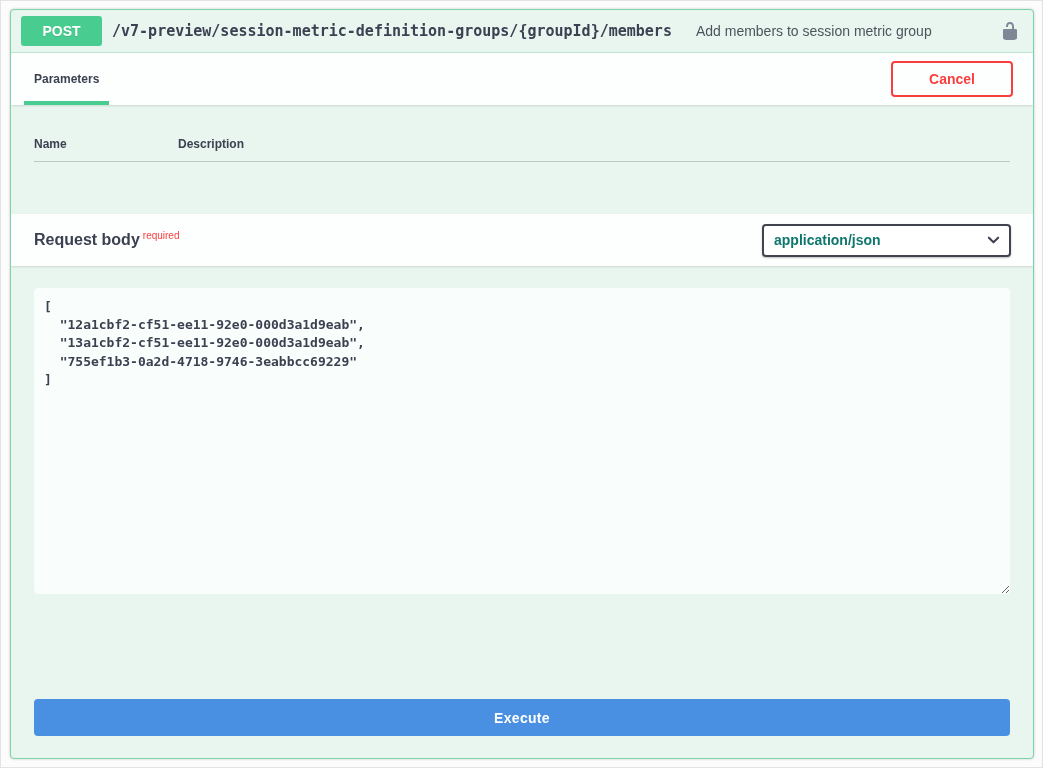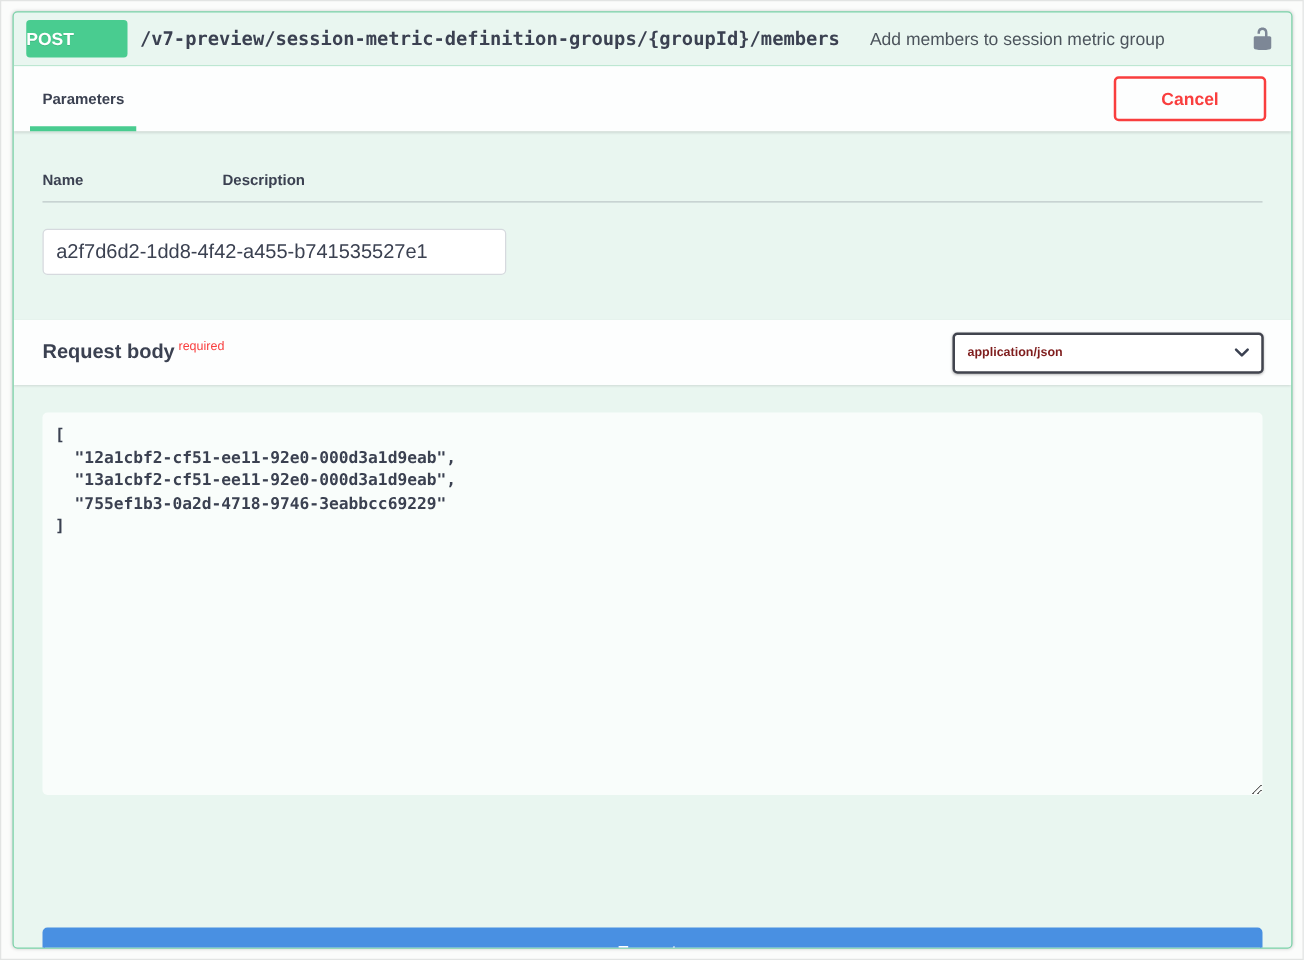--- a/index.html
+++ b/index.html
@@ -22,21 +22,21 @@
   
   .summary {
     display:flex; align-items:center;
     height:43px; padding:0 10px;
     border-bottom:1px solid #bde7d2;
     cursor:pointer;
   }
   .method-badge {
     background:#49cc90; color:#fff;
     font-weight:bold; font-size:14px;
-    width:81px; text-align:left;
+    width:81px; text-align:center;
     padding:7px 0; border-radius:3px;
     text-shadow:0 1px 0 rgba(0,0,0,.1);
   }
   .path {
     font-family:"DejaVu Sans Mono","Liberation Mono",monospace;
     font-weight:bold; font-size:15px;
     margin-left:10px; color:#3b4151; word-spacing:-2px;
   }
   .op-desc { font-size:14px; margin-left:24px; color:#4c545c; }
   .lock-btn {
@@ -91,21 +91,21 @@
     margin-top:5px; background:#fff;
     font-family:"Liberation Sans",sans-serif;
   }
   
   .rbh { padding:0 22px 0 23px; }
   .rb-title { font-size:16px; font-weight:bold; }
   .select-wrap { position:relative; }
   .ct-select {
     appearance:none; -webkit-appearance:none; -moz-appearance:none;
     border:2px solid #41444e; border-radius:4px; background:#fff;
-    font-weight:bold; font-size:10px; color:#7f1d1d;
+    font-weight:bold; font-size:14px; color:#0f766e;
     padding:0 40px 0 10px; width:249px; height:33px;
     cursor:pointer; font-family:"Liberation Sans",sans-serif;
     box-shadow:0 1px 2px 0 rgba(0,0,0,.25);
   }
   .select-wrap svg {
     position:absolute; right:11px; top:50%; transform:translateY(-50%);
     width:13px; height:13px; pointer-events:none;
     stroke:#3b4151; stroke-width:2.2; fill:none;
     stroke-linecap:round; stroke-linejoin:round;
   }
@@ -149,23 +149,20 @@
     </button>
     <button class="cancel-btn">Cancel</button>
   </div>
 
   <div class="params-area">
     <div class="prow thead">
       <div class="col-name">Name</div>
       <div class="col-desc">Description</div>
     </div>
     <div class="prow param-row">
-      <div class="col-desc">
-        <input class="param-input" type="text" value="a2f7d6d2-1dd8-4f42-a455-b741535527e1" style="">
-      </div>
     </div>
   </div>
 
   <div class="section-header rbh">
     <div class="rb-title">
       <span>Request body</span><span class="req-sup">required</span>
     </div>
     <div class="select-wrap">
       <select class="ct-select">
         <option>application/json</option>

